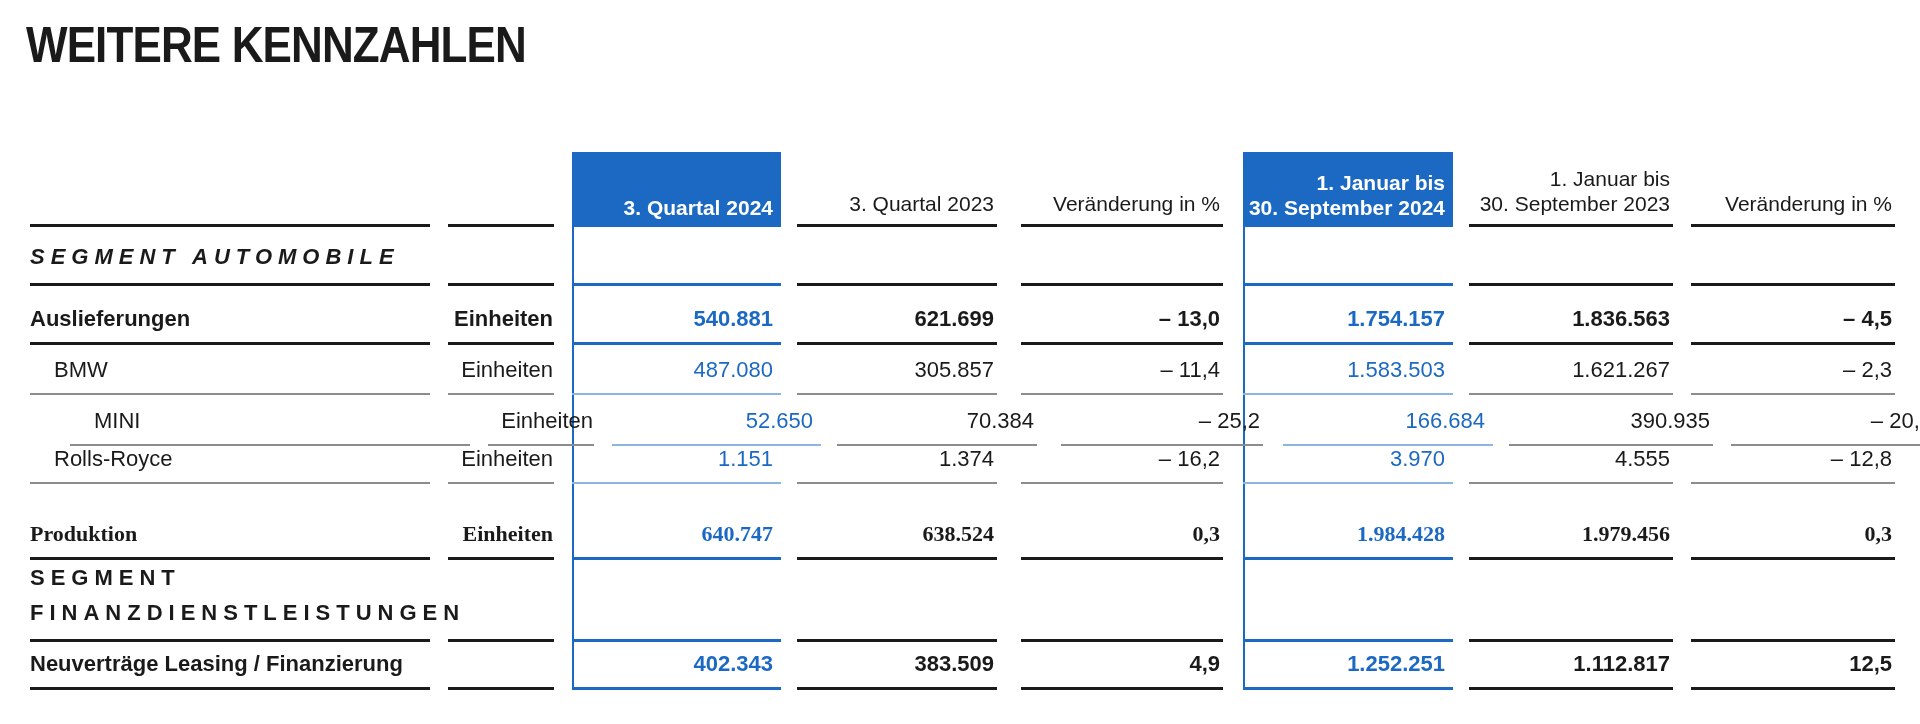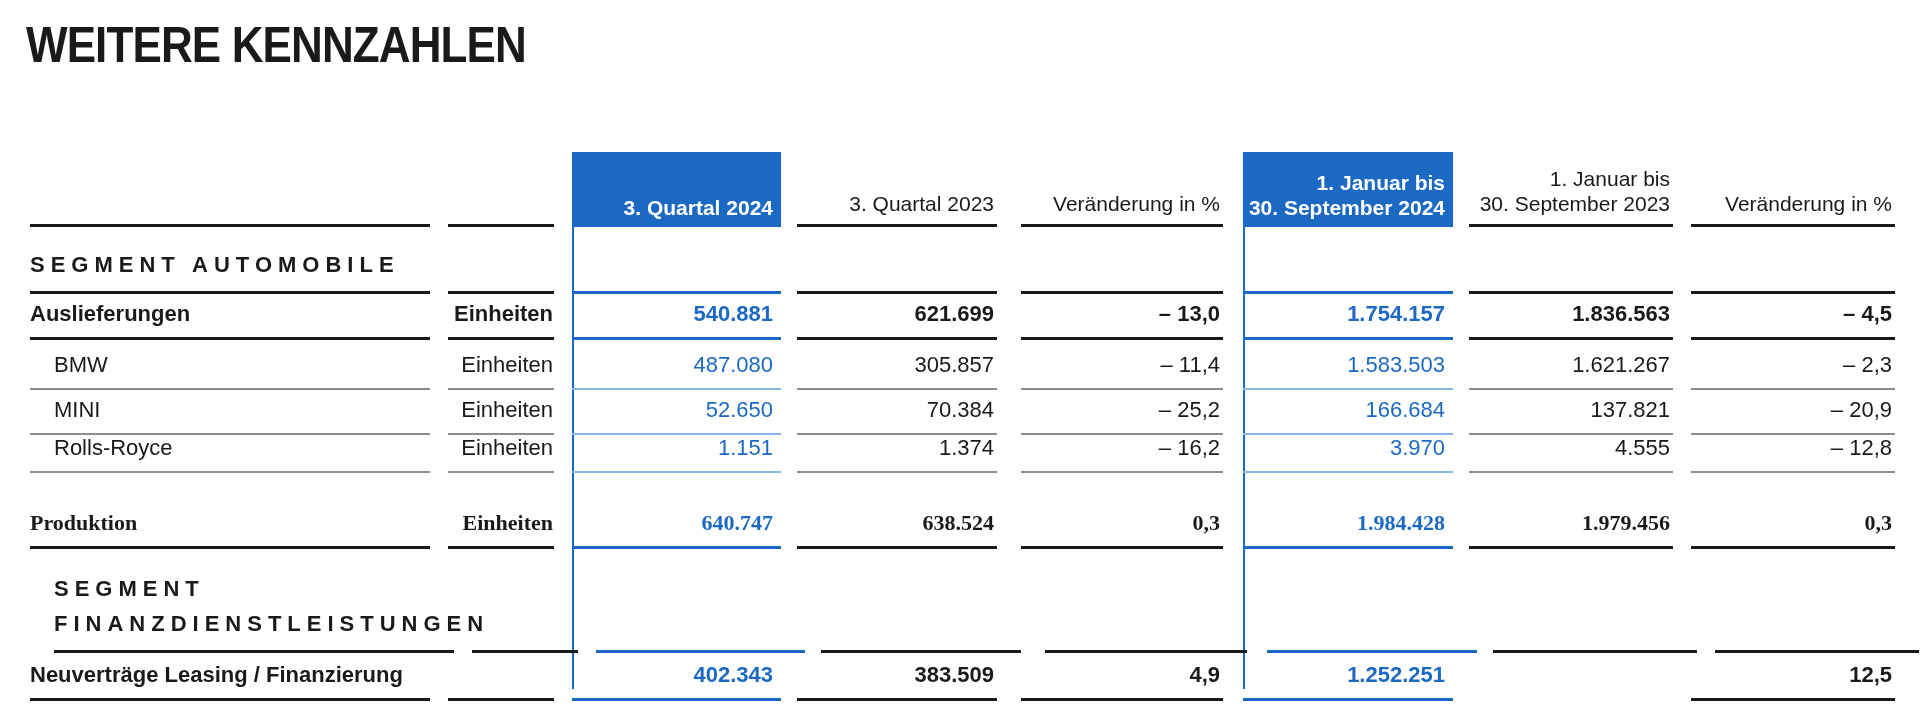--- a/index.html
+++ b/index.html
@@ -55,28 +55,28 @@
   .trow.header .c-b1,.trow.header .c-b2{position:relative;padding:0;}
   .bluebox{
     position:absolute;left:0;right:0;bottom:0;height:75px;
     background:var(--blue);color:#ffffff;font-weight:bold;
     display:flex;flex-direction:column;justify-content:flex-end;align-items:flex-end;
     padding:0 8px 7px 0;box-sizing:border-box;text-align:right;
     font-size:21px;line-height:25px;
   }
 
   
-  #table-body .trow:nth-child(1){height:67px;}
-  #table-body .trow:nth-child(2){height:46px;}
+  #table-body .trow:nth-child(1){height:59px;font-style:italic;}
+  #table-body .trow:nth-child(2){height:59px;}
   #table-body .trow:nth-child(3){height:50px;}
-  #table-body .trow:nth-child(4){height:45px;}
+  #table-body .trow:nth-child(4){height:51px;margin-left:40px;}
   #table-body .trow:nth-child(5){height:38px;}
   #table-body .trow:nth-child(6){height:30px;}
   #table-body .trow:nth-child(7){height:46px;font-family:Liberation Serif, serif;}
-  #table-body .trow:nth-child(8){height:104px;margin-left:24px;}
+  #table-body .trow:nth-child(8){height:82px;}
   #table-body .trow:nth-child(9){height:48px;}
 
   .trow.data .cell{padding-bottom:10px;}
   .trow.data.bold .cell{font-weight:bold;}
   .trow.data .c-label.indent{padding-left:24px;}
   .blue-text{color:var(--blue);}
 
   .trow.section .c-label{
     flex-direction:column;align-items:flex-start;justify-content:flex-end;
     padding-bottom:9px;font-weight:bold;font-size:22px;line-height:35px;
@@ -154,21 +154,21 @@
         <div class="cell c-s23 rule-gray">1.621.267</div>
         <div class="cell c-v2 rule-gray">– 2,3</div>
       </div>
       <div class="trow data">
         <div class="cell c-label indent rule-gray">MINI</div>
         <div class="cell c-unit rule-gray">Einheiten</div>
         <div class="cell c-b1 blue-text rule-blue-light">52.650</div>
         <div class="cell c-q23 rule-gray">70.384</div>
         <div class="cell c-v1 rule-gray">– 25,2</div>
         <div class="cell c-b2 blue-text rule-blue-light">166.684</div>
-        <div class="cell c-s23 rule-gray">137.821</div>
+        <div class="cell c-s23 rule-gray">390.935</div>
         <div class="cell c-v2 rule-gray">– 20,9</div>
       </div>
       <div class="trow data">
         <div class="cell c-label indent rule-gray">Rolls-Royce</div>
         <div class="cell c-unit rule-gray">Einheiten</div>
         <div class="cell c-b1 blue-text rule-blue-light">1.151</div>
         <div class="cell c-q23 rule-gray">1.374</div>
         <div class="cell c-v1 rule-gray">– 16,2</div>
         <div class="cell c-b2 blue-text rule-blue-light">3.970</div>
         <div class="cell c-s23 rule-gray">4.555</div>
@@ -198,16 +198,17 @@
         <div class="cell c-s23 rule-dark"></div>
         <div class="cell c-v2 rule-dark"></div>
       </div>
       <div class="trow data bold">
         <div class="cell c-label rule-dark">Neuverträge Leasing / Finanzierung</div>
         <div class="cell c-unit rule-dark"></div>
         <div class="cell c-b1 blue-text rule-blue">402.343</div>
         <div class="cell c-q23 rule-dark">383.509</div>
         <div class="cell c-v1 rule-dark">4,9</div>
         <div class="cell c-b2 blue-text rule-blue">1.252.251</div>
+        <div class="cell c-s23 rule-dark">1.112.817</div>
         <div class="cell c-v2 rule-dark">12,5</div>
       </div>
     </div>
 </div>
 
 </body></html>

